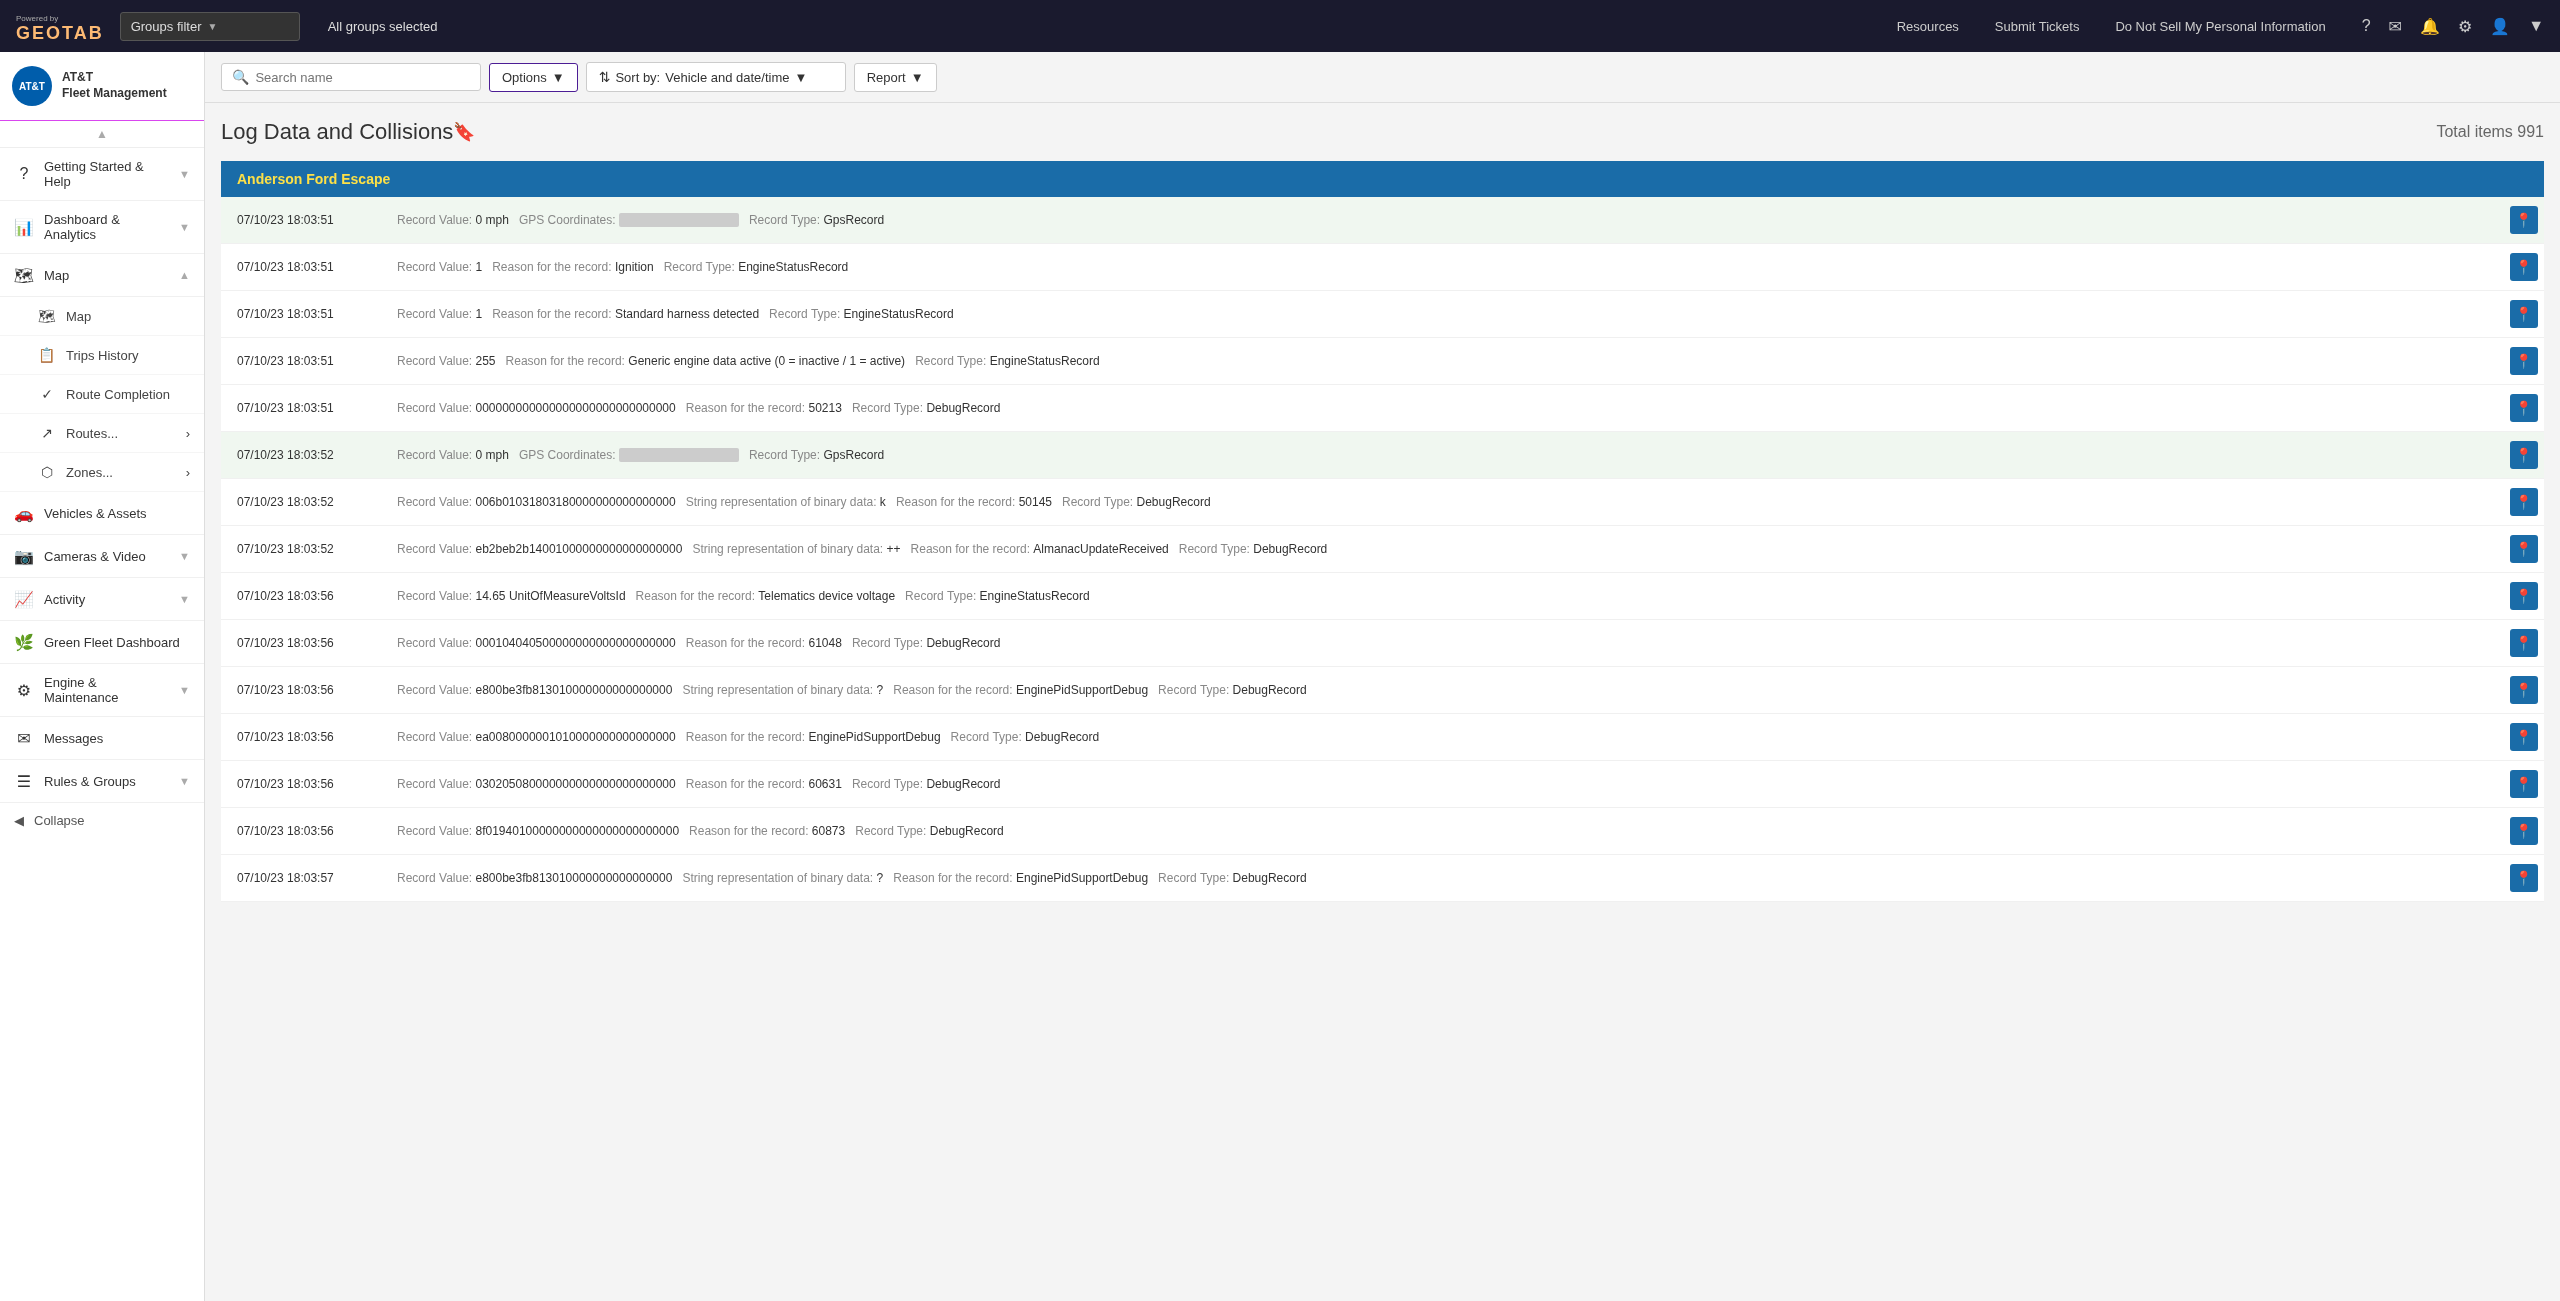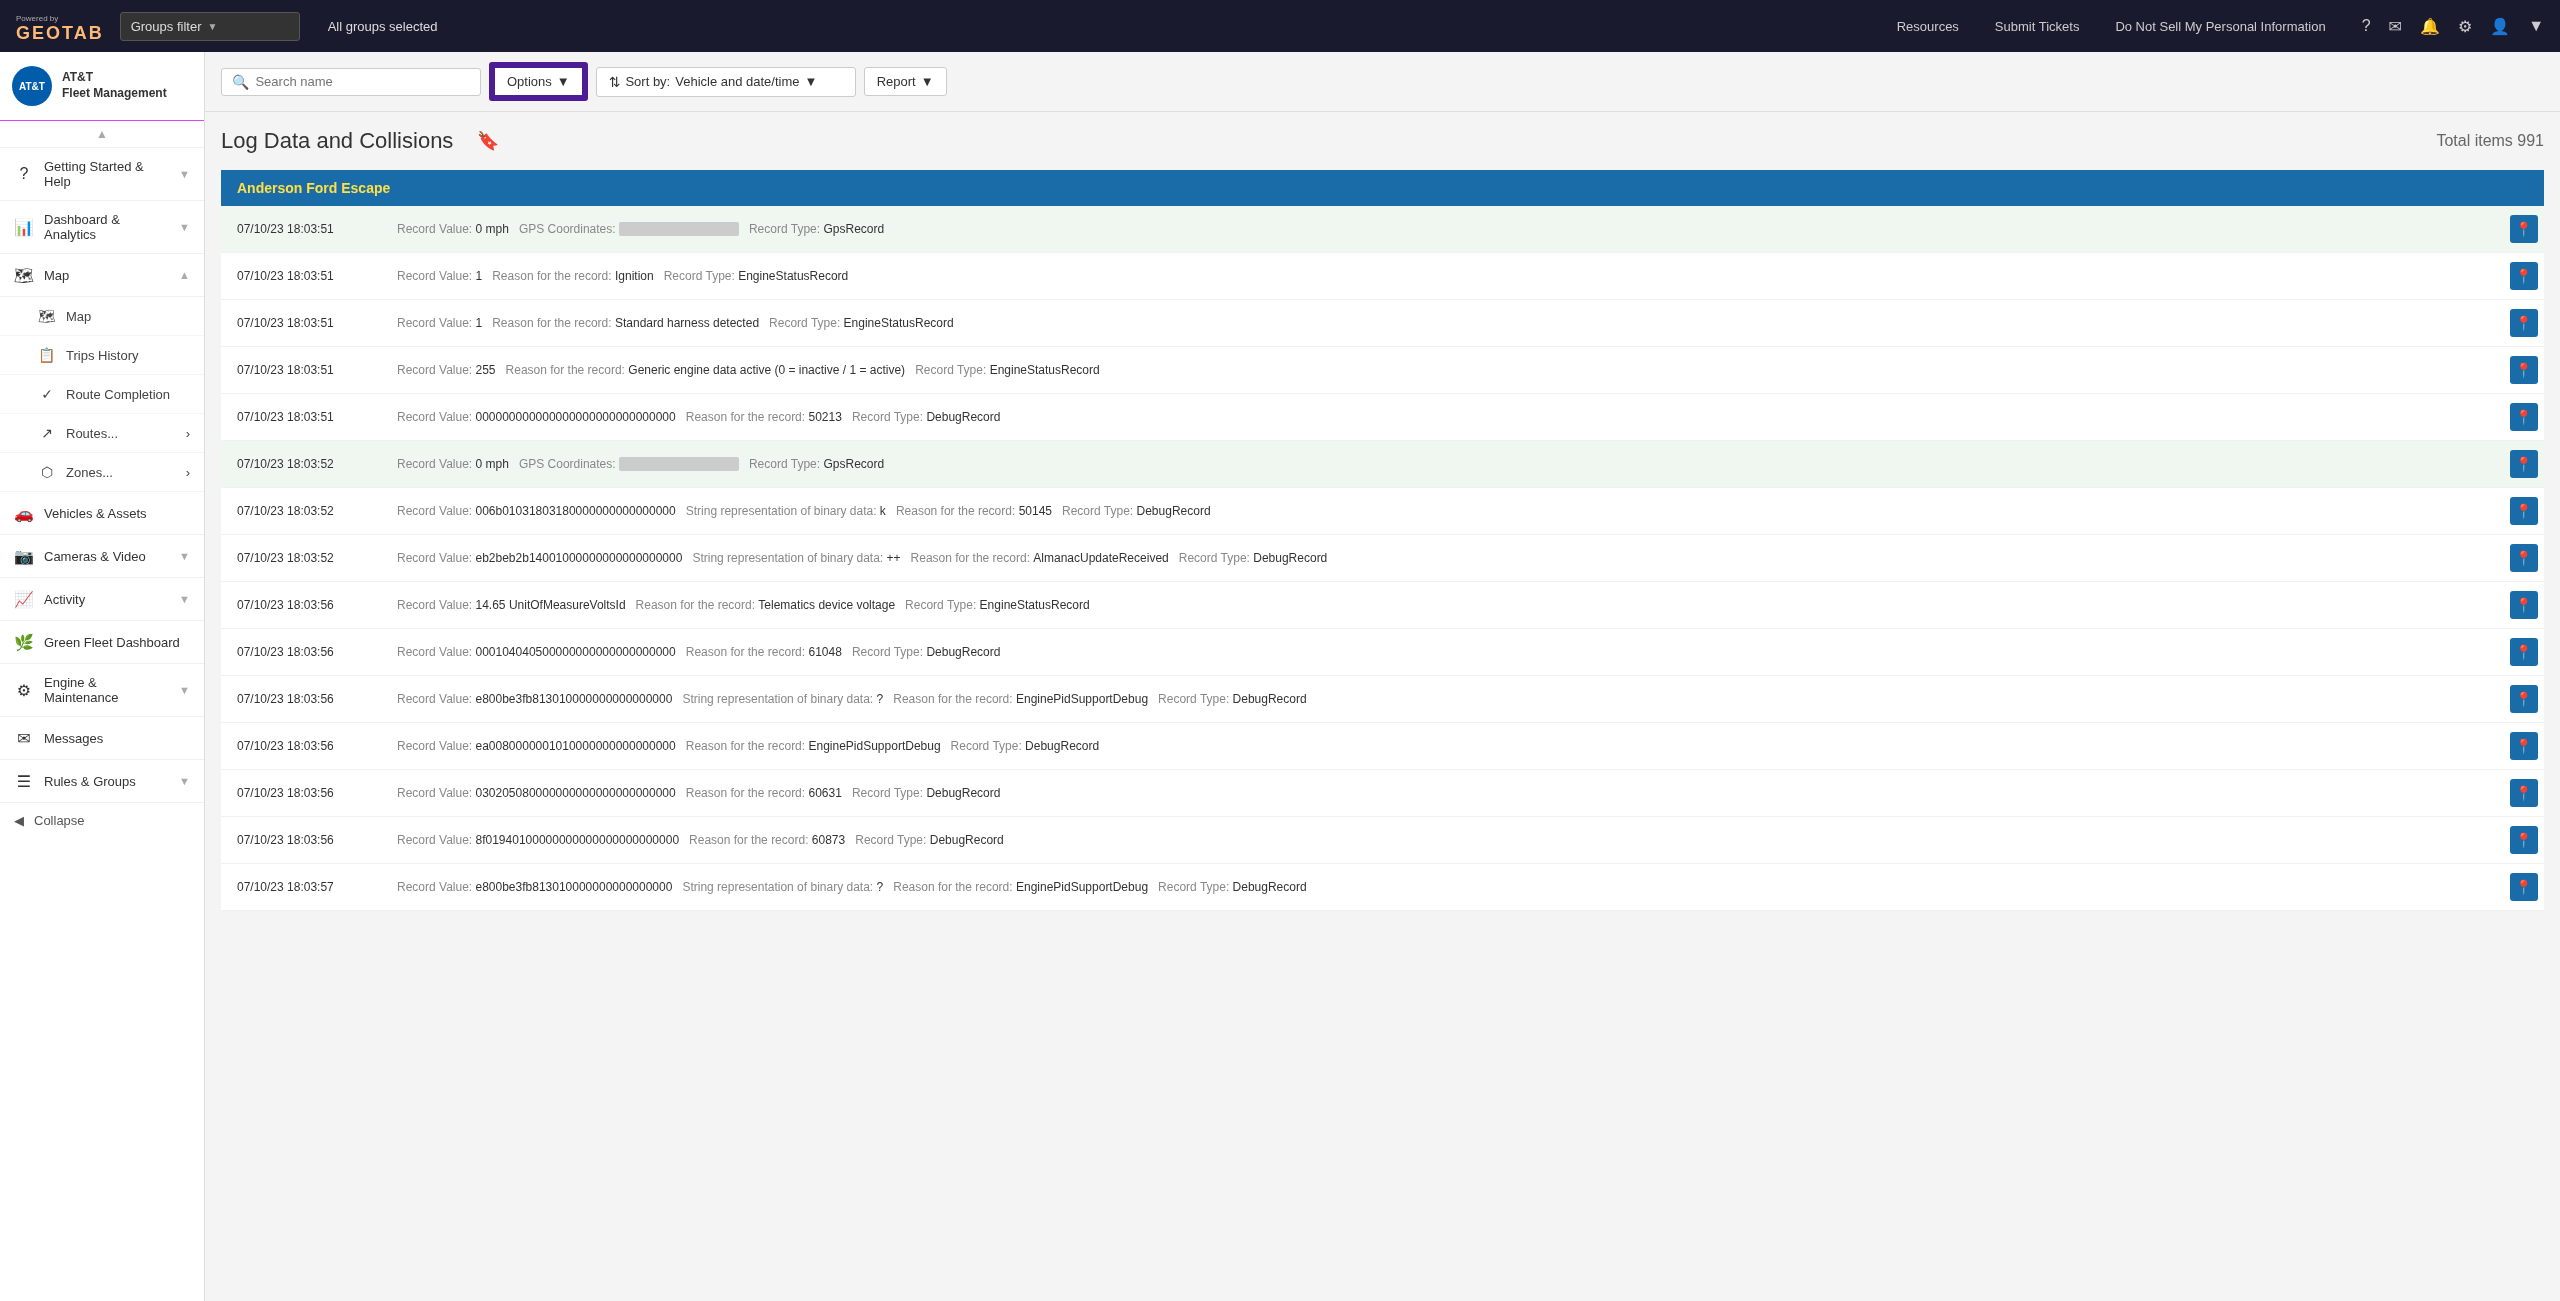--- a/index.html
+++ b/index.html
@@ -71,42 +71,42 @@
       display: flex; align-items: center; gap: 8px; padding: 10px 16px;
       background: #f4f4f4; border-bottom: 1px solid #ddd; flex-shrink: 0;
     }
     .search-box {
       display: flex; align-items: center; background: #fff; border: 1px solid #ccc;
       border-radius: 3px; padding: 5px 10px; gap: 6px; min-width: 260px;
     }
     .search-icon { color: #999; font-size: 14px; }
     .search-input { border: none; outline: none; font-size: 13px; color: #666; width: 200px; background: transparent; }
     .toolbar-btn {
-      display: flex; align-items: center; gap: 5px; background: #fff; border: 6px solid #4c1d95;
+      display: flex; align-items: center; gap: 5px; background: #fff; border: 1px solid #4c1d95;
       border-radius: 3px; padding: 6px 12px; cursor: pointer; font-size: 13px; color: #333;
     }
     .sort-btn {
       display: flex; align-items: center; gap: 5px; background: #fff; border: 1px solid #ccc;
       border-radius: 3px; padding: 6px 12px; cursor: pointer; font-size: 13px; color: #333; min-width: 260px;
     }
     .report-btn {
       display: flex; align-items: center; gap: 5px; background: #fff; border: 1px solid #ccc;
       border-radius: 3px; padding: 6px 12px; cursor: pointer; font-size: 13px; color: #333;
     }
 
     
     .log-area {
       flex: 1; overflow-y: auto; padding: 16px;
     }
 
     .page-header {
       display: flex; align-items: center; justify-content: space-between; margin-bottom: 16px;
     }
     .page-title {
-      font-size: 22px; color: #333; font-weight: normal; display: flex; align-items: center; gap: 24px;
+      font-size: 22px; color: #333; font-weight: normal; display: flex; align-items: center; gap: 0;
     }
     .bookmark-icon { color: #666; font-size: 18px; }
     .total-items { color: #666; font-size: 16px; }
 
     
     .data-table { width: 100%; border-collapse: collapse; background: #fff; }
     .group-header-row td {
       background: #1a6ca8; color: #fde047; padding: 10px 16px; font-size: 14px; font-weight: bold;
     }
     .data-row td {

